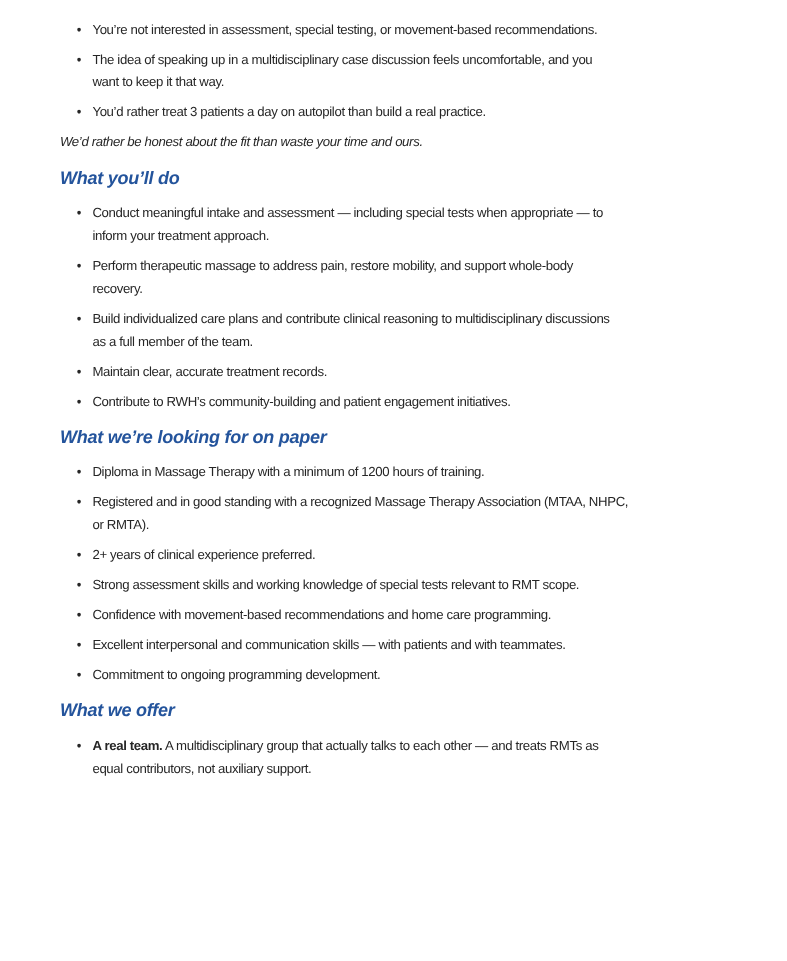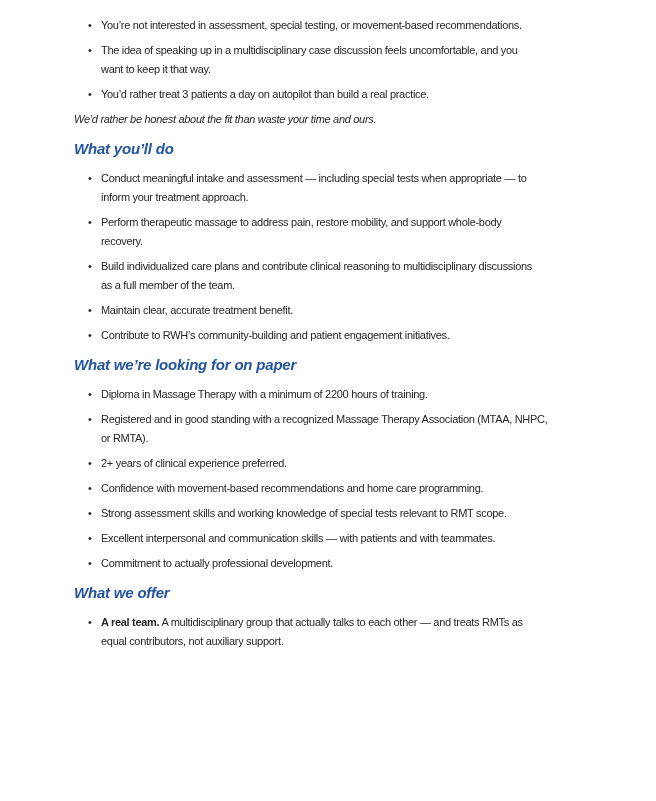--- a/index.html
+++ b/index.html
@@ -7,21 +7,21 @@
   body {
     width: 656px;
     height: 801px;
     overflow: hidden;
     font-family: "Liberation Sans", sans-serif;
     color: var(--body-color, #262626);
   }
   .page {
     width: 656px;
     height: 801px;
-    padding: 16px 30px 0 74px;
+    padding: 16px 30px 0 50px;
     overflow: hidden;
   }
   .bullet-list {
     list-style: none;
     padding-left: 27px;
   }
   .bullet-list li {
     position: relative;
     font-size: 11px;
     letter-spacing: -0.3px;
@@ -73,34 +73,34 @@
   <p class="note">We’d rather be honest about the fit than waste your time and ours.</p>
 
   <h2 class="section-heading">What you’ll do</h2>
   <ul class="bullet-list">
     <li><span class="li-text">Conduct meaningful intake and assessment — including special tests when appropriate — to
 inform your treatment approach.</span></li>
     <li><span class="li-text">Perform therapeutic massage to address pain, restore mobility, and support whole-body
 recovery.</span></li>
     <li><span class="li-text">Build individualized care plans and contribute clinical reasoning to multidisciplinary discussions
 as a full member of the team.</span></li>
-    <li><span class="li-text">Maintain clear, accurate treatment benefit.</span></li>
+    <li><span class="li-text">Maintain clear, accurate treatment records.</span></li>
     <li><span class="li-text">Contribute to RWH’s community-building and patient engagement initiatives.</span></li>
   </ul>
 
   <h2 class="section-heading">What we’re looking for on paper</h2>
   <ul class="bullet-list">
-    <li><span class="li-text">Diploma in Massage Therapy with a minimum of 2200 hours of training.</span></li>
+    <li><span class="li-text">Diploma in Massage Therapy with a minimum of 1200 hours of training.</span></li>
     <li><span class="li-text">Registered and in good standing with a recognized Massage Therapy Association (MTAA, NHPC,
 or RMTA).</span></li>
     <li><span class="li-text">2+ years of clinical experience preferred.</span></li>
+    <li><span class="li-text">Strong assessment skills and working knowledge of special tests relevant to RMT scope.</span></li>
     <li><span class="li-text">Confidence with movement-based recommendations and home care programming.</span></li>
-    <li><span class="li-text">Strong assessment skills and working knowledge of special tests relevant to RMT scope.</span></li>
     <li><span class="li-text">Excellent interpersonal and communication skills — with patients and with teammates.</span></li>
-    <li><span class="li-text">Commitment to actually professional development.</span></li>
+    <li><span class="li-text">Commitment to ongoing programming development.</span></li>
   </ul>
 
   <h2 class="section-heading">What we offer</h2>
   <ul class="bullet-list">
     <li><span class="lead">A real team.</span> <span class="li-text">A multidisciplinary group that actually talks to each other — and treats RMTs as
 equal contributors, not auxiliary support.</span></li>
   </ul>
 
 </div>
 

